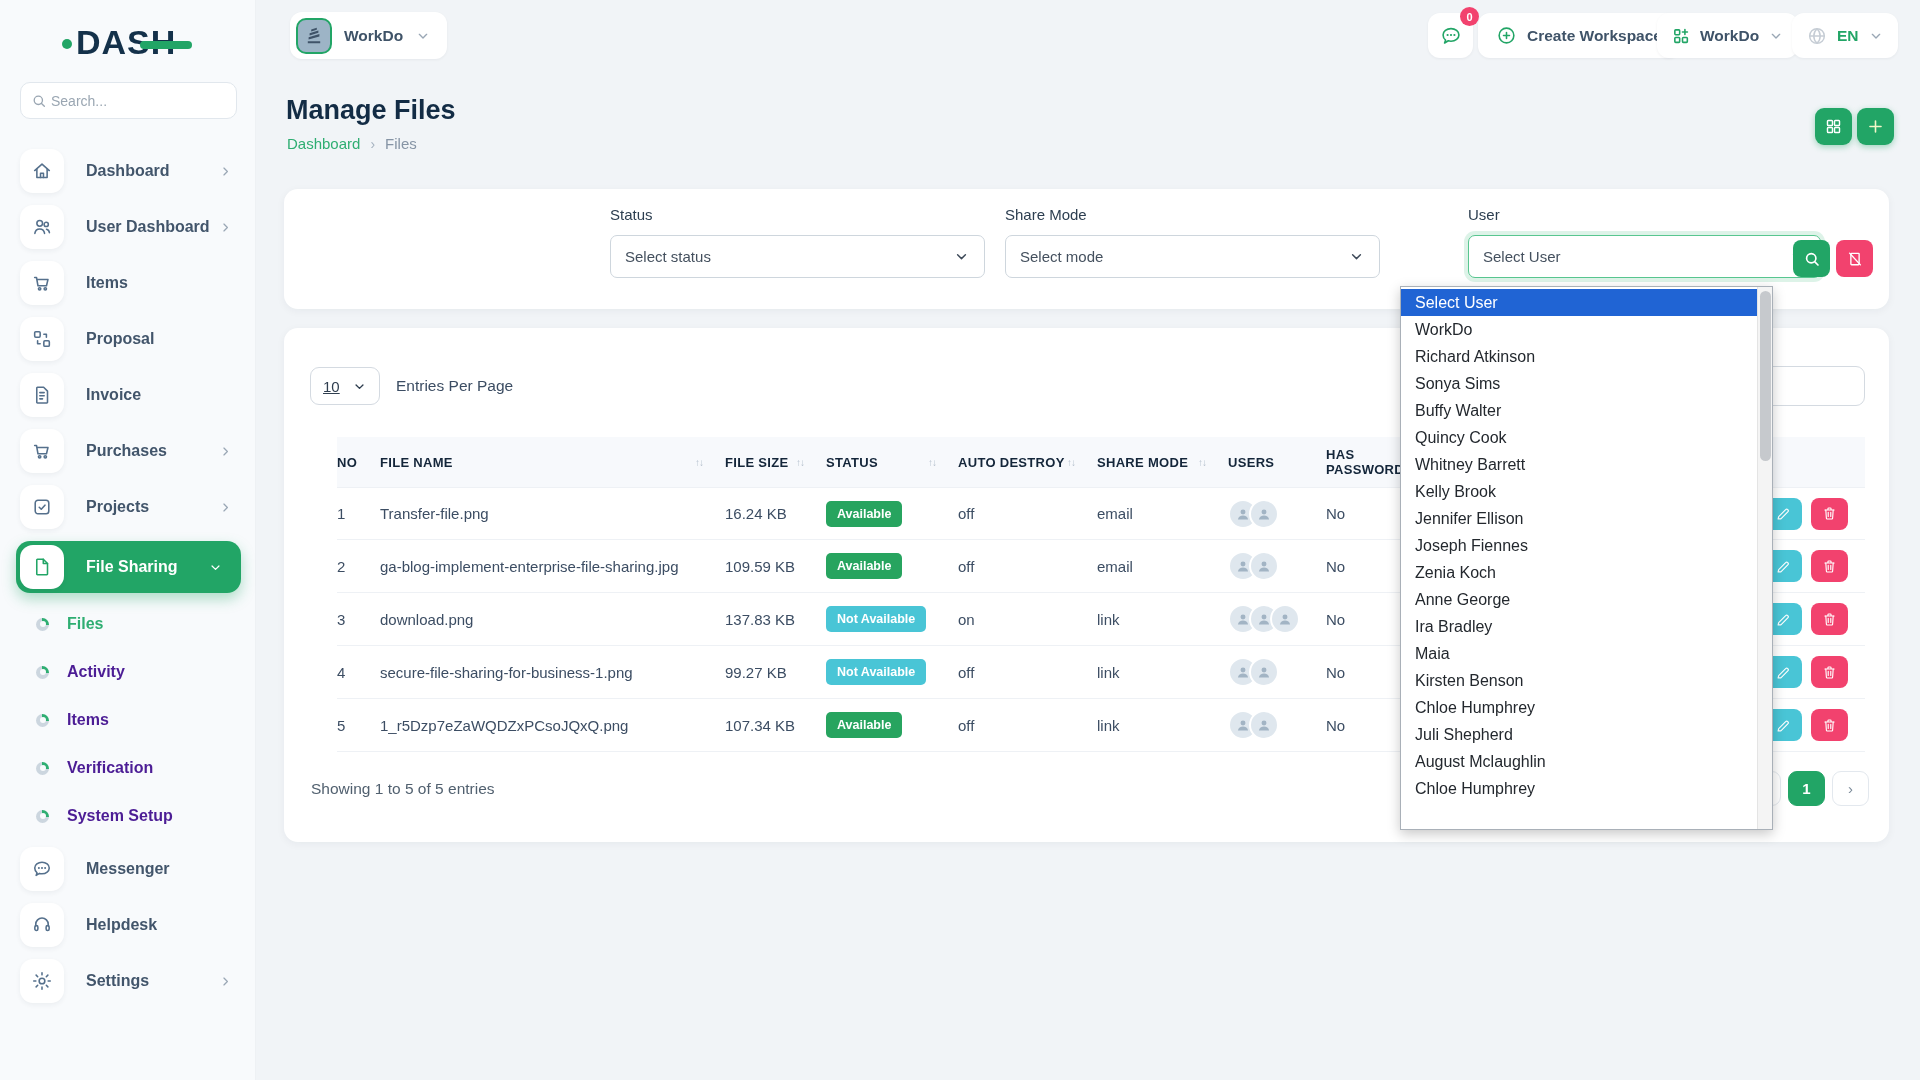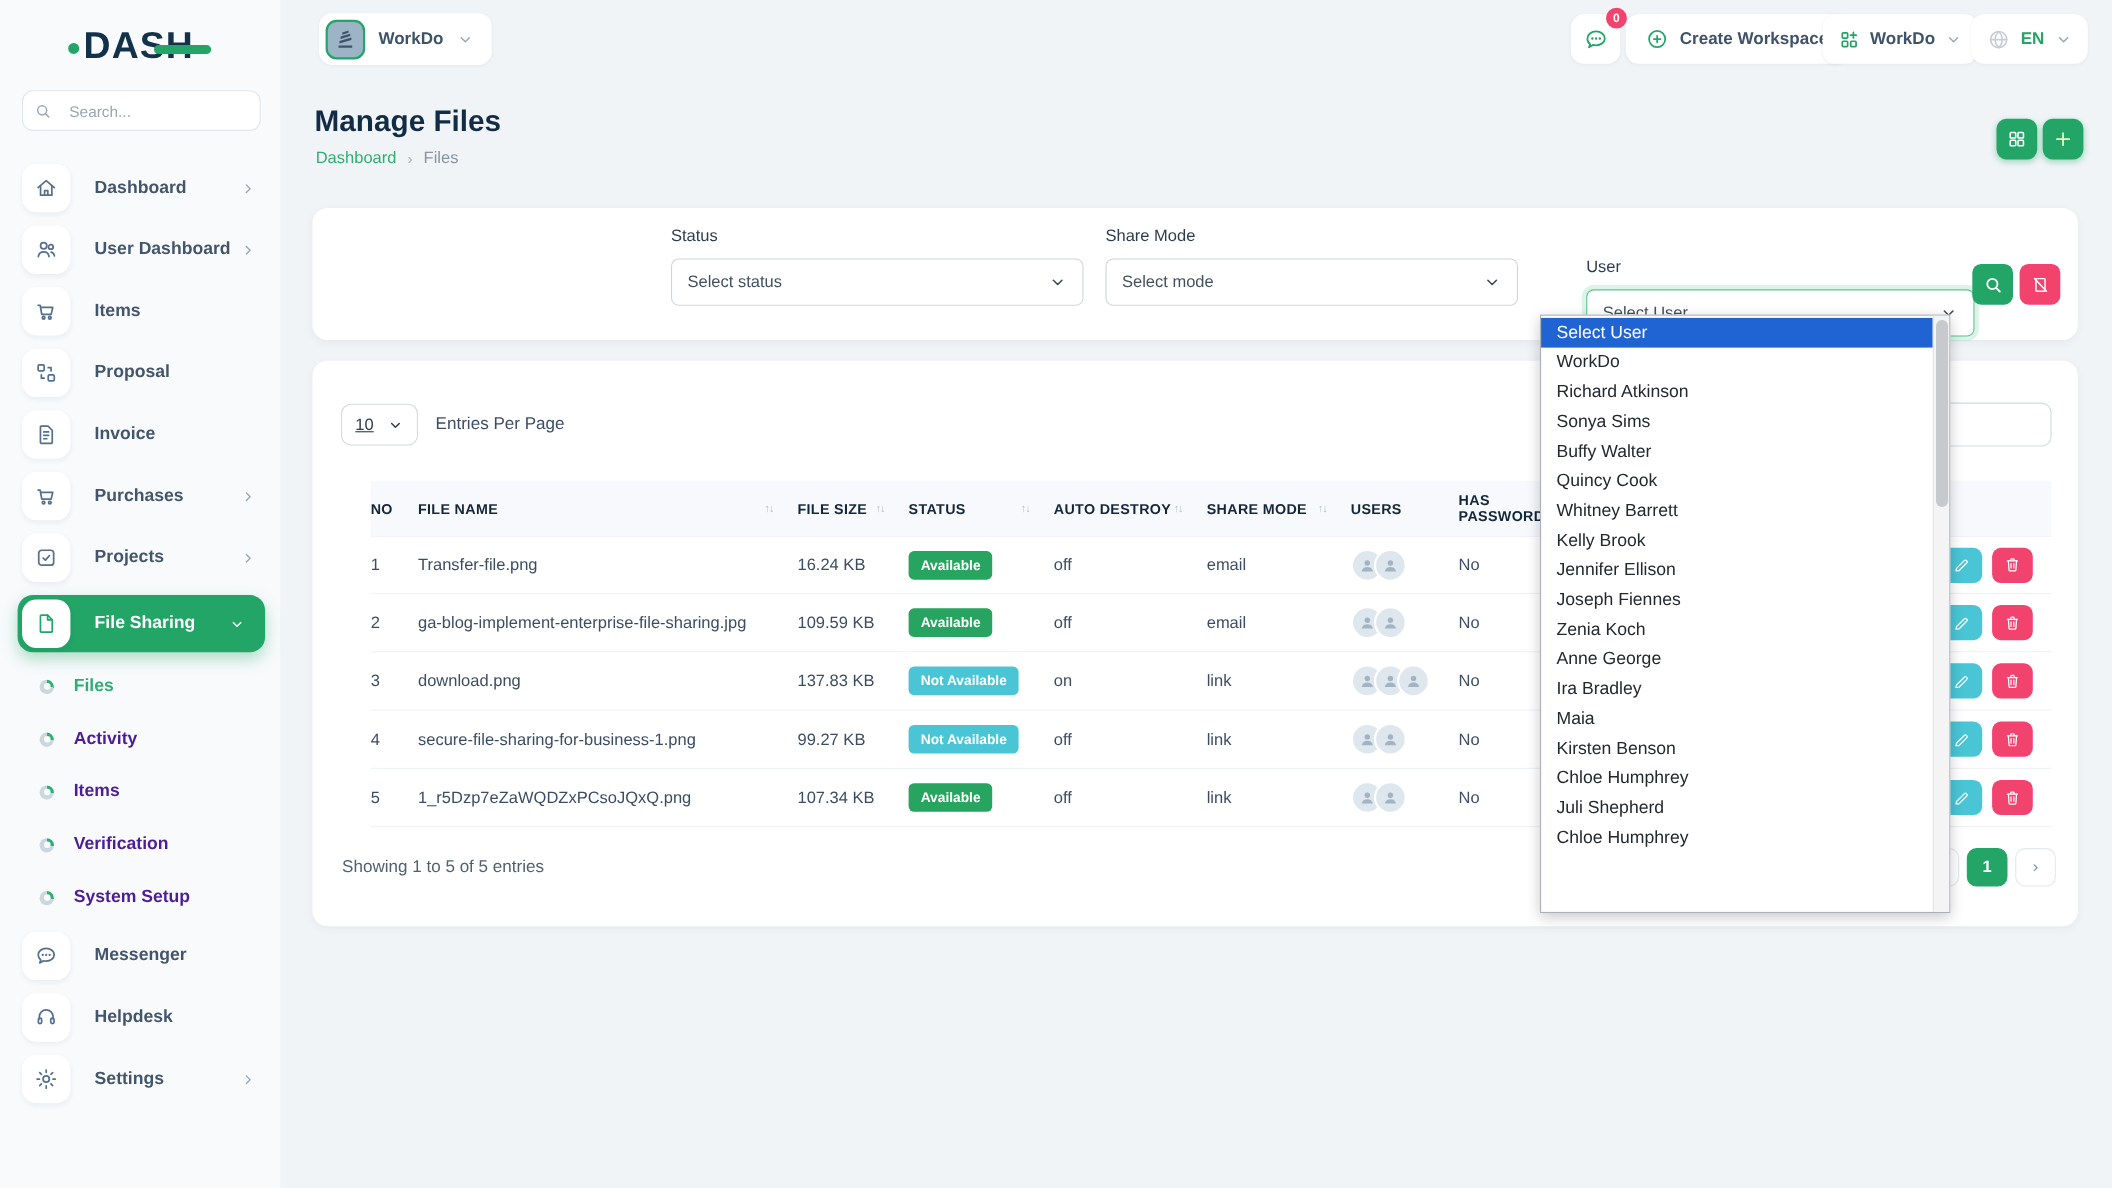--- a/index.html
+++ b/index.html
@@ -13,21 +13,21 @@
   body{font-family:"Liberation Sans","DejaVu Sans",sans-serif;background:var(--bg);position:relative;color:var(--slate);}
   svg{display:block;}
 
   
   .sidebar{position:absolute;left:0;top:0;width:256px;height:1080px;background:#f8fafc;border-right:1px solid #eef1f4;z-index:5;}
   .logo{position:absolute;left:62px;top:20px;height:44px;display:flex;align-items:center;}
   .logo-dot{width:10px;height:10px;border-radius:50%;background:var(--green);margin-right:4px;margin-top:4px;}
   .logo-text{font-size:34px;font-weight:800;letter-spacing:1px;color:#14314a;position:relative;}
   .logo-bar{position:absolute;right:-16px;top:21px;width:52px;height:8px;border-radius:4px;background:var(--green);}
   .side-search{position:absolute;left:20px;top:82px;width:217px;height:37px;background:#fff;border:1px solid #e1e7ed;border-radius:10px;display:flex;align-items:center;padding:0 10px;color:#9aa6b2;}
-  .side-search input{border:none;outline:none;background:transparent;font-size:14px;color:#5b6b7c;margin-left:16px;width:160px;font-family:inherit;}
+  .side-search input{border:none;outline:none;background:transparent;font-size:14px;color:#5b6b7c;margin-left:4px;width:160px;font-family:inherit;}
   .side-search input::placeholder{color:#9aa6b2;}
   .side-nav{position:absolute;left:0;top:149px;right:0;}
   .side-item{height:44px;margin:0 14px 12px 20px;display:flex;align-items:center;cursor:pointer;}
   .tile{width:44px;height:44px;border-radius:13px;background:#fff;box-shadow:0 2px 5px rgba(30,50,70,.06);display:flex;align-items:center;justify-content:center;color:#55708c;flex:none;}
   .side-item .lbl{margin-left:22px;font-size:16px;font-weight:600;color:#42556b;}
   .side-item .chev{margin-left:auto;margin-right:8px;color:#9aa7b5;}
   .side-item.active{background:var(--green);border-radius:14px;margin-left:16px;margin-right:14px;padding:0 10px 0 4px;height:52px;box-shadow:0 6px 14px rgba(34,165,102,.35);}
   .side-item.active .lbl{color:#fff;}
   .side-item.active .chev{color:#fff;}
   .side-item.active .tile{color:var(--green);}
@@ -67,21 +67,21 @@
   .card{position:absolute;background:var(--card);border-radius:14px;box-shadow:0 2px 8px rgba(20,40,60,.05);}
   .filter-card{left:284px;top:189px;width:1605px;height:120px;}
   .table-card{left:284px;top:328px;width:1605px;height:514px;}
 
   .fgroup{position:absolute;top:17px;}
   .fgroup .flabel{font-size:15px;color:#2c3e50;display:block;margin-bottom:12px;}
   .sel{display:flex;align-items:center;justify-content:space-between;height:43px;border:1px solid #ced6dd;border-radius:7px;background:#fff;padding:0 14px;font-size:15px;color:#44505e;cursor:pointer;}
   .sel .chev{color:#3c4857;}
   .fg-status{left:326px;width:375px;}
   .fg-mode{left:721px;width:375px;}
-  .fg-user{left:1158px;width:353px;margin-top:28px;}
+  .fg-user{left:1184px;width:353px;}
   .fg-user .sel{border-color:#58c690;box-shadow:0 0 0 4px rgba(44,178,110,.16);}
   .fbtn{position:absolute;top:51px;width:37px;height:37px;border-radius:8px;display:flex;align-items:center;justify-content:center;color:#fff;cursor:pointer;}
   .fbtn.search{left:1509px;background:var(--green);}
   .fbtn.reset{left:1552px;background:var(--pink);}
 
   
   .entries-sel{position:absolute;left:26px;top:39px;width:70px;height:38px;border:1px solid #d4dae1;border-radius:9px;background:#fff;display:flex;align-items:center;justify-content:space-between;padding:0 12px;font-size:15px;color:#2f3e4f;cursor:pointer;text-decoration:underline;}
   .entries-lbl{position:absolute;left:112px;top:49px;font-size:15.5px;color:#3c4d63;}
   .tbl-search{position:absolute;left:1416px;top:38px;width:165px;height:40px;border:1px solid #d4dae1;border-radius:9px;background:#fff;}
   .tbl-search input{width:100%;height:100%;border:none;outline:none;background:transparent;border-radius:9px;padding:0 12px;font-size:15px;color:#44505e;font-family:inherit;}
@@ -713,14 +713,15 @@
     <div class="dd-opt">Kelly Brook</div>
     <div class="dd-opt">Jennifer Ellison</div>
     <div class="dd-opt">Joseph Fiennes</div>
     <div class="dd-opt">Zenia Koch</div>
     <div class="dd-opt">Anne George</div>
     <div class="dd-opt">Ira Bradley</div>
     <div class="dd-opt">Maia</div>
     <div class="dd-opt">Kirsten Benson</div>
     <div class="dd-opt">Chloe Humphrey</div>
     <div class="dd-opt">Juli Shepherd</div>
+    <div class="dd-opt">August Mclaughlin</div>
     <div class="dd-opt">Chloe Humphrey</div>
   </div>
 
 </body></html>

